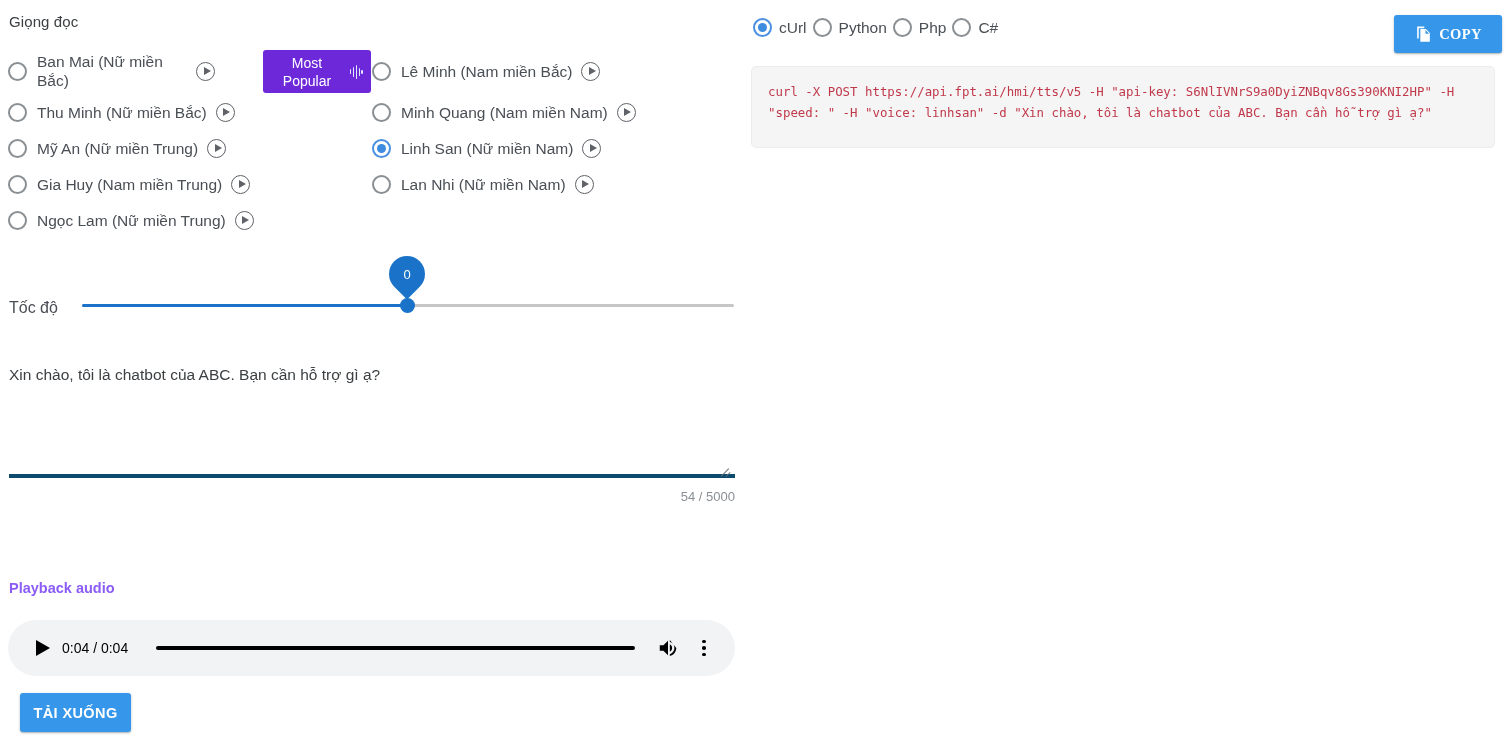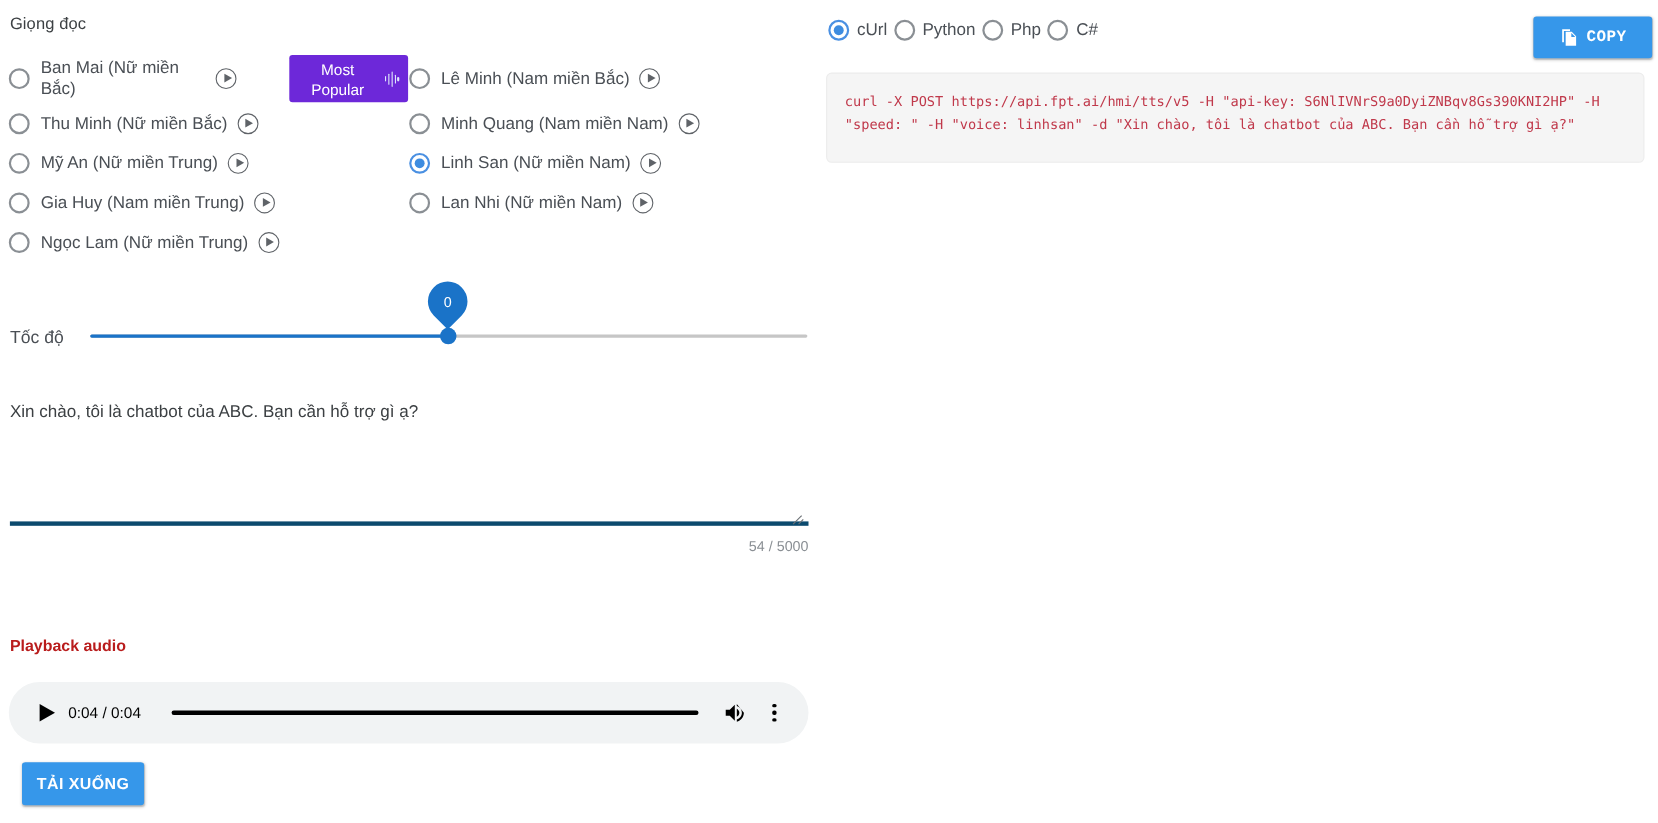--- a/index.html
+++ b/index.html
@@ -255,21 +255,21 @@
   #btn-download {
     left: 20px; top: 693px;
     width: 111px; height: 39px;
   }
 
   .playback-label {
     position: absolute;
     left: 9px; top: 580px;
     font-size: 14.5px;
     font-weight: bold;
-    color: #b91c1c;
+    color: #8b5cf6;
   }
 
   
   .audio-player {
     position: absolute;
     left: 8px;
     top: 620px;
     width: 727px;
     height: 56px;
     background: #f1f3f4;
@@ -368,21 +368,21 @@
     border-radius: 3px;
     color: #fff;
     font-size: 14.5px;
     font-weight: bold;
     letter-spacing: .4px;
     display: flex;
     align-items: center;
     justify-content: center;
     gap: 6px;
     cursor: pointer;
-    font-family: Liberation Mono, monospace;
+    font-family: Liberation Serif, serif;
     box-shadow: 0 1px 3px rgba(0,0,0,.22), 0 1px 1px rgba(0,0,0,.12);
   }
   .code-block {
     position: absolute;
     left: 6px;
     top: 66px;
     width: 744px;
     min-height: 82px;
     background: #f5f5f5;
     border: 1px solid #ececec;

